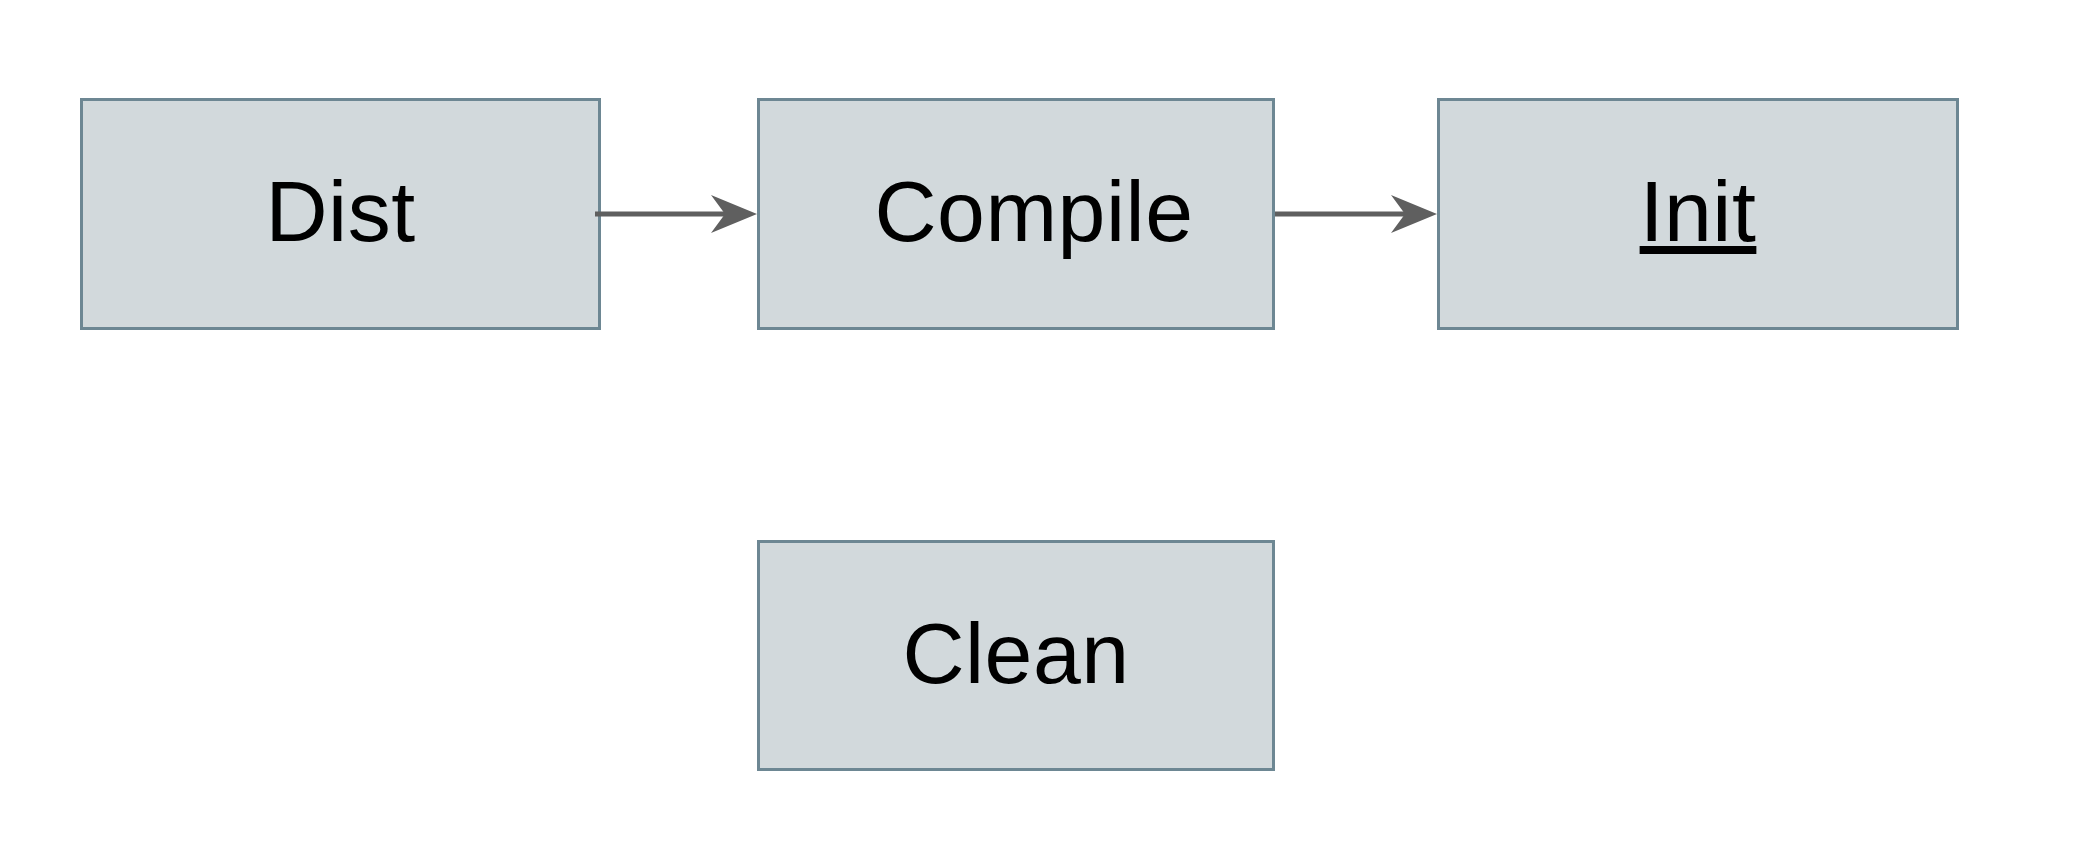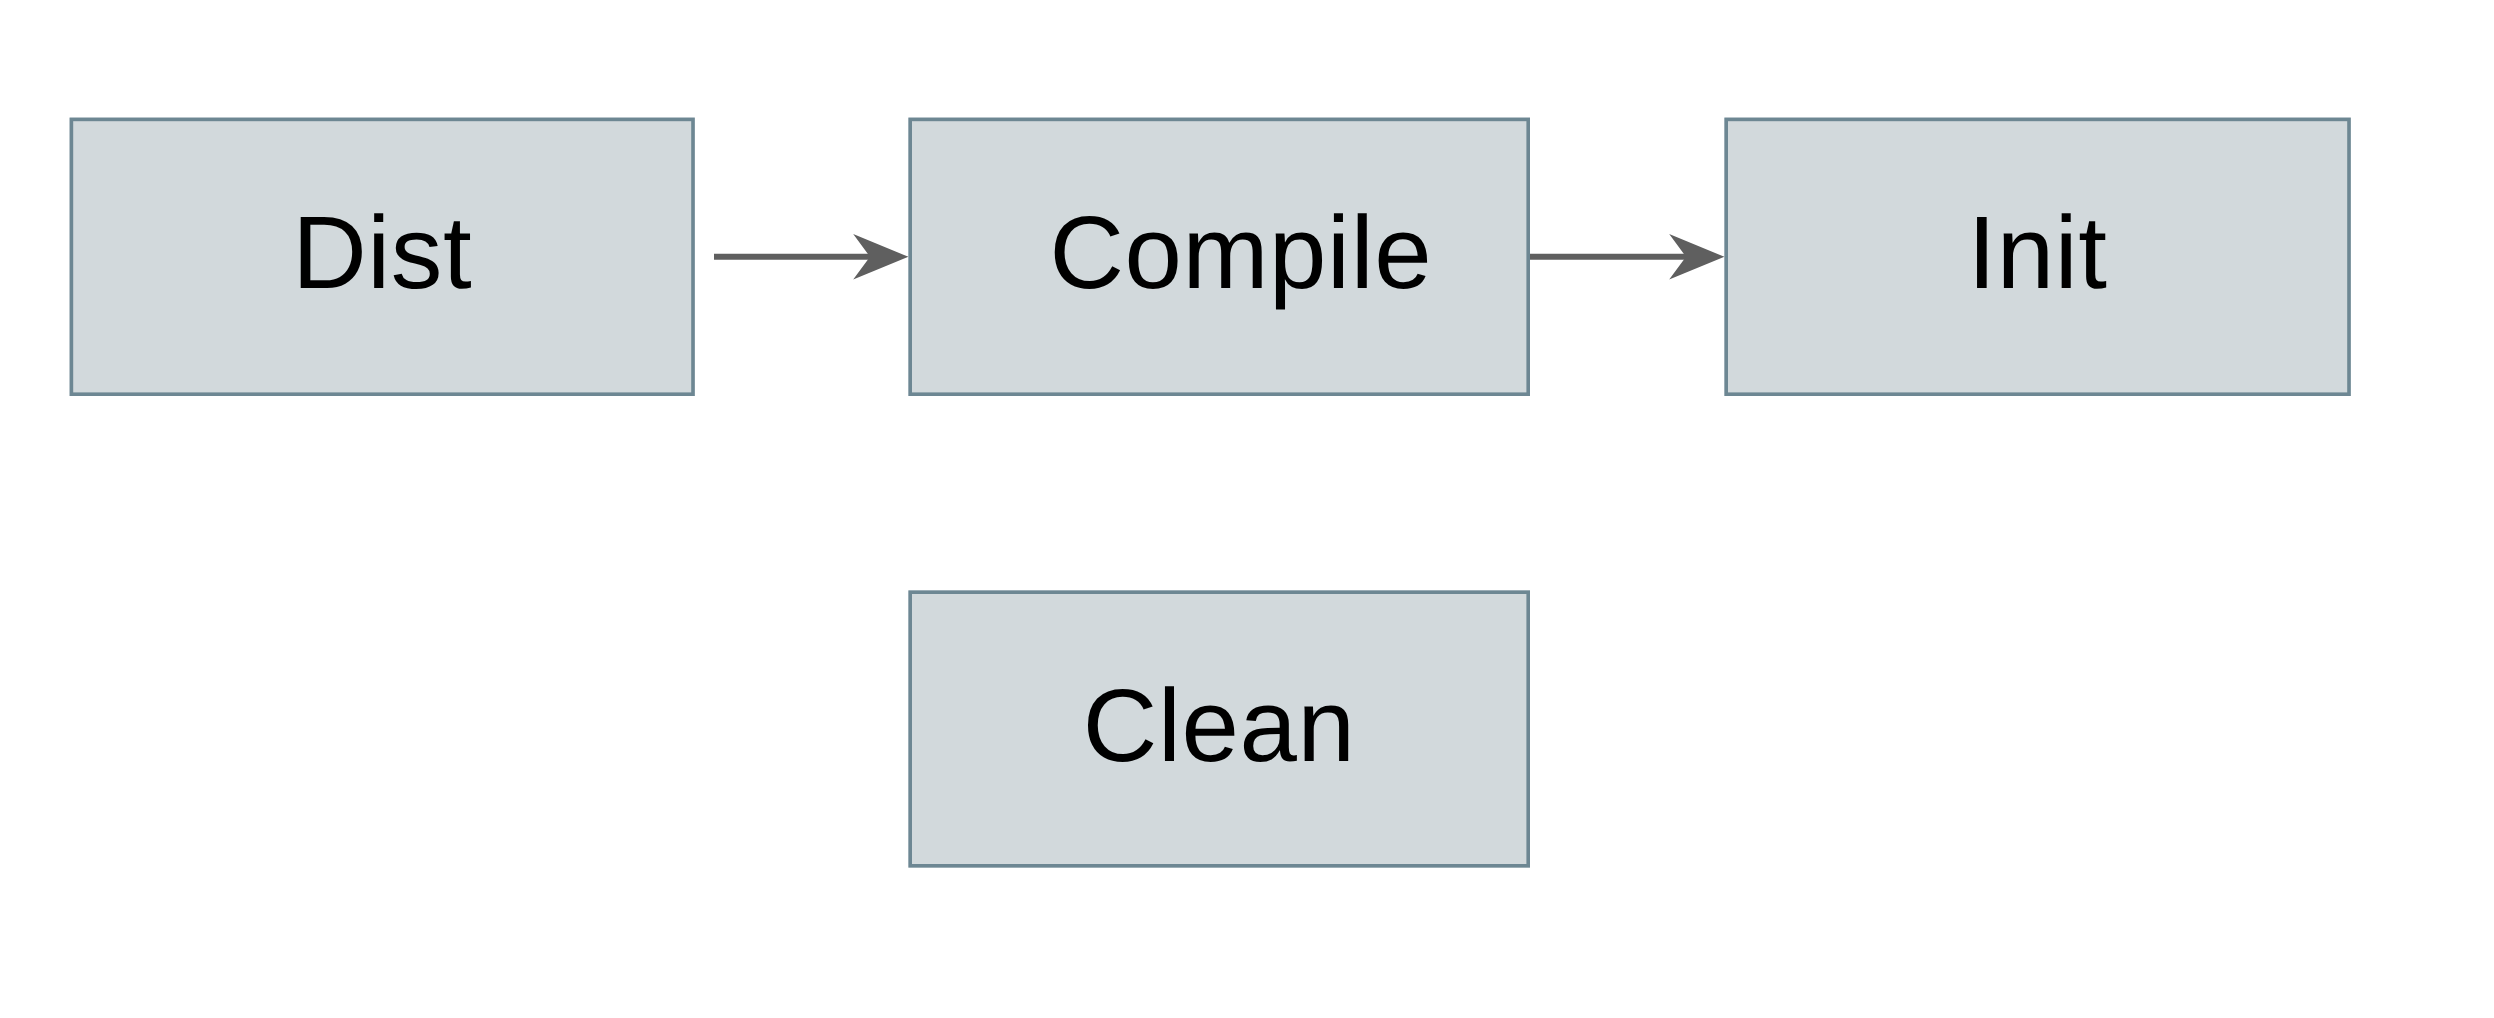--- a/index.html
+++ b/index.html
@@ -25,24 +25,24 @@
     justify-content: center;
   }
   .node-label {
     font-size: 86px;
     line-height: 1;
     color: var(--text-color, #000000);
     letter-spacing: 0.5px;
     white-space: nowrap;
     padding-bottom: 6px;
   }
-  #node-dist    { left: 58px;   top: 98px;  width: 521px; height: 232px; }
+  #node-dist    { left: 80px;   top: 98px;  width: 521px; height: 232px; }
   #node-compile { left: 757px;  top: 98px;  width: 518px; height: 232px; padding-left: 36px; }
-  #node-init    { left: 1437px; top: 98px;  width: 522px; height: 232px; }
-  #node-clean   { left: 757px;  top: 492px; width: 518px; height: 231px; }
+  #node-init    { left: 1437px; top: 98px;  width: 522px; height: 232px; text-decoration: underline; }
+  #node-clean   { left: 757px;  top: 540px; width: 518px; height: 231px; }
   .edge-svg {
     position: absolute;
     overflow: visible;
   }
   #edge-1 { left: 595px;  top: 192px; }
   #edge-2 { left: 1275px; top: 192px; }
   .edge-shaft  { stroke: var(--arrow-color, #5f5f5f); stroke-width: 5; }
   .edge-head   { fill: var(--arrow-color, #5f5f5f); }
 </style>
 </head>

